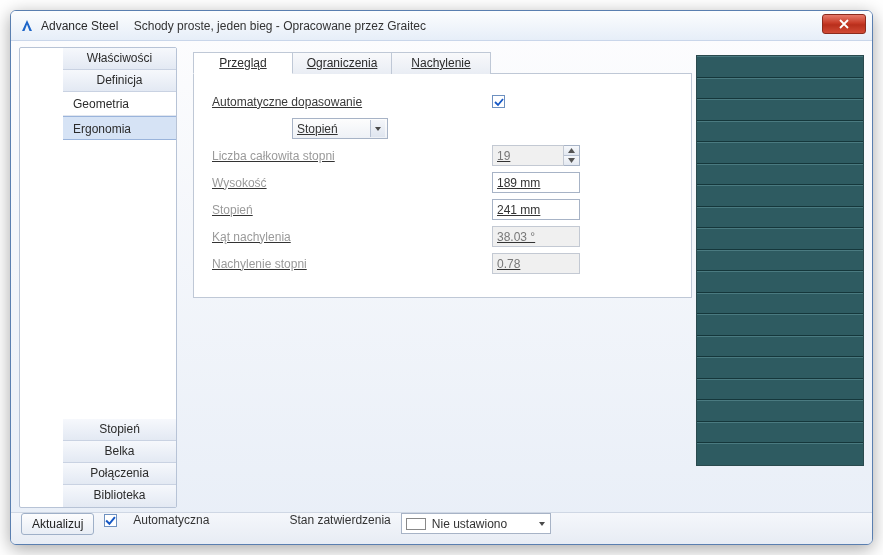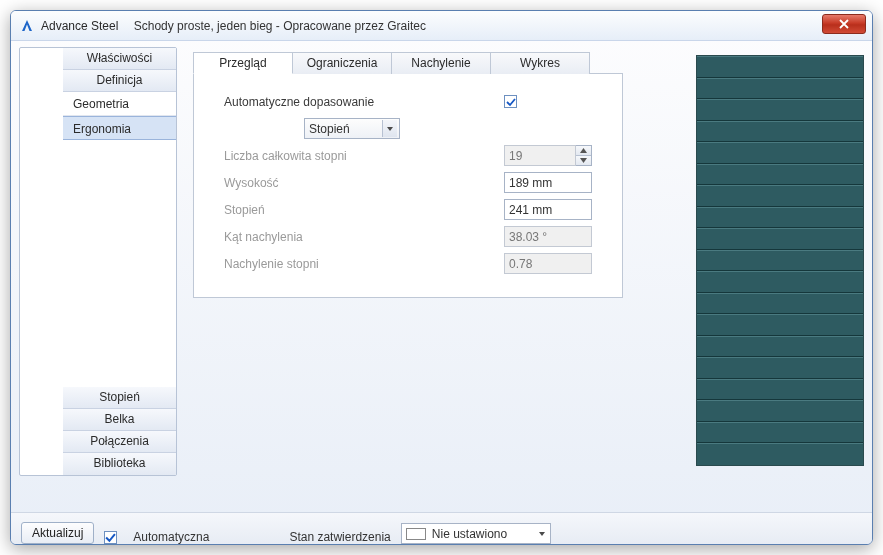--- a/index.html
+++ b/index.html
@@ -99,20 +99,21 @@
     border-left: none;
     border-right: none;
   }
   .side-spacer { flex: 1; }
 
   
   .main {
     flex: 1;
     display: flex;
     min-width: 0;
+    text-decoration: underline;
   }
   .form-area {
     flex: 1;
     padding-top: 4px;
   }
   .tabs {
     display: flex;
     margin-left: 8px;
   }
   .tab {
@@ -130,22 +131,22 @@
     color: #2b2b2b;
   }
   .tab.active {
     background: #fff;
     border-bottom: 1px solid #fff;
     z-index: 2;
   }
   .tab-panel {
     border: 1px solid #bfc8d6;
     background: #fff;
-    padding: 14px 18px 20px 30px;
-    width: 430px;
+    padding: 14px 18px 20px 18px;
+    width: 499px;
     margin-left: 8px;
   }
   .form-row {
     display: flex;
     align-items: center;
     height: 27px;
   }
   .form-label {
     flex: 0 0 200px;
     color: #3a3a3a;
@@ -220,25 +221,24 @@
     border-bottom: 1px solid #15373b;
     border-top: 1px solid #4a7a80;
   }
   .tread:last-child { border-bottom: none; }
 
   
   .footer {
     height: 32px;
     border-top: 1px solid #cfd7e4;
     display: flex;
-    align-items: flex-end;
+    align-items: flex-start;
     padding: 0 10px;
     gap: 10px;
     background: linear-gradient(#f5f7fb,#e7ecf4);
-    margin-top: 32px;
   }
   .btn {
     height: 22px;
     padding: 0 10px;
     border: 1px solid #9fb0c8;
     background: linear-gradient(#fdfdfe,#e8edf5);
     border-radius: 3px;
     cursor: pointer;
     color: #222;
     font-size: 12px;
@@ -309,21 +309,20 @@
       <div class="side-btn">Połączenia</div>
       <div class="side-btn">Biblioteka</div>
     </div>
 
     <div class="main">
       <div class="form-area">
         <div class="tabs">
           <div class="tab active">Przegląd</div>
           <div class="tab">Ograniczenia</div>
           <div class="tab">Nachylenie</div>
-          <div class="tab">Wykres</div>
         </div>
         <div class="tab-panel">
 
           <div class="form-row">
             <span class="form-label">Automatyczne dopasowanie</span>
             <span class="checkbox">
               <svg viewBox="0 0 10 10">
                   <path d="M1 5 L4 8 L9 2" stroke="#1658c5" stroke-width="1.8" fill="none"></path>
                 </svg>
             </span>

